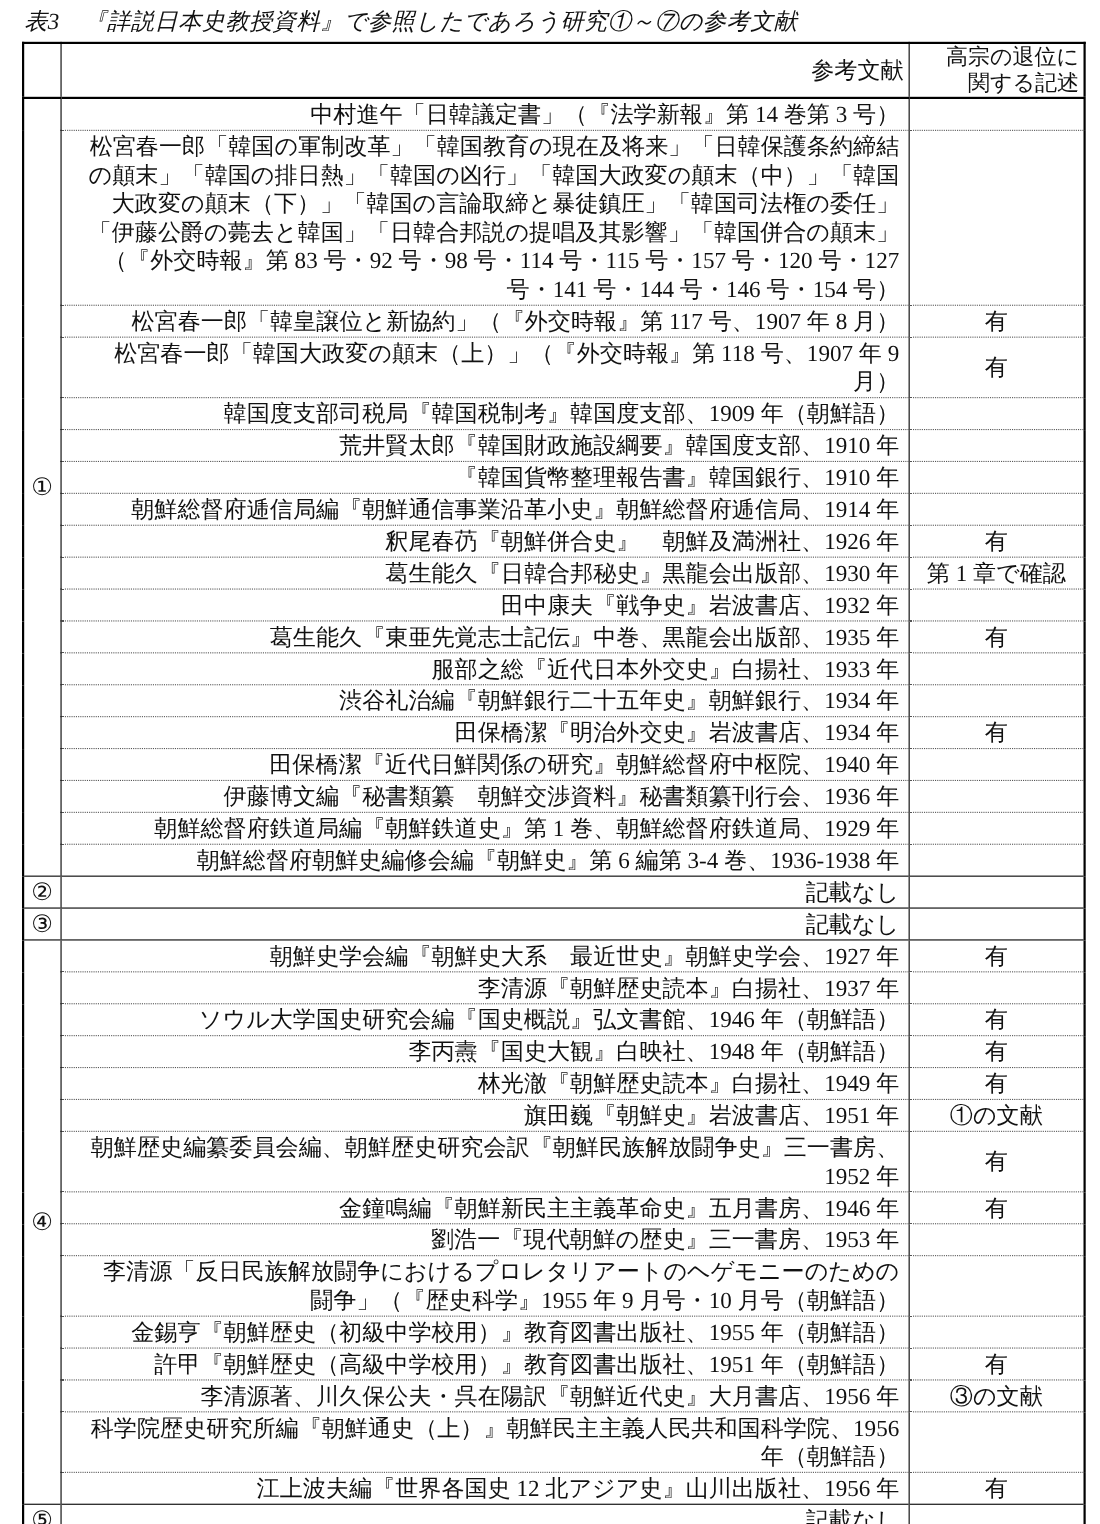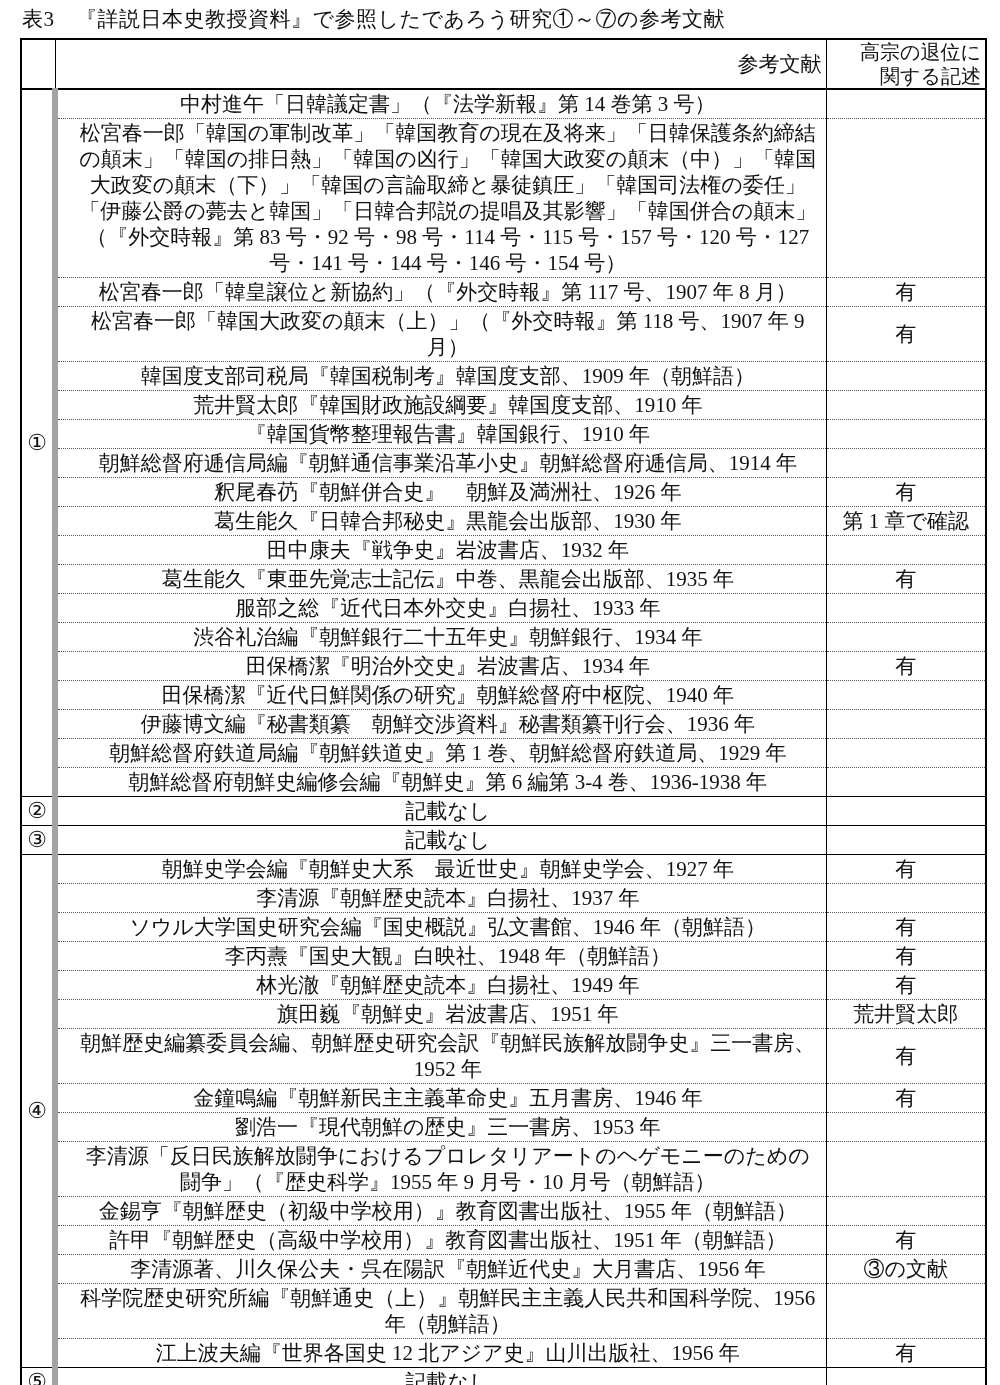--- a/index.html
+++ b/index.html
@@ -16,20 +16,21 @@
   }
   .page {
     padding: 6px 15px 10px 20px;
   }
   .caption {
     font-size: 21px;
     line-height: 26px;
     margin: 0 0 6px 2px;
     letter-spacing: 0.5px;
     white-space: nowrap;
+    font-style: italic;
   }
   table.refs {
     border-collapse: collapse;
     table-layout: fixed;
     width: 965px;
     border: 2px solid #000;
   }
   col.c-num  { width: 34px; }
   col.c-ref  { width: 771px; }
   col.c-note { width: 160px; }
@@ -52,26 +53,26 @@
   thead th.h-note { font-size: 20px; line-height: 24px; margin-left: 30px; }
   td.num {
     border-left: 2px solid #000;
     border-right: 1px solid #000;
     border-top: 1px solid #000;
     text-align: center;
     font-size: 22px;
     padding: 0;
   }
   td.ref {
-    border-left: 6px solid #a3a3a3;
+    border-left: 1px solid #a3a3a3;
     border-right: 1px solid #000;
     border-top: 1px dotted #555;
     padding-left: 20px;
     padding-right: 8px;
-    text-align: center;
+    text-align: right;
   }
   td.note {
     border-right: 2px solid #000;
     border-top: 1px dotted #555;
     text-align: center;
     padding: 1px 2px;
   }
   tr.group-start td.ref,
   tr.group-start td.note {
     border-top: 1px solid #000;
@@ -204,21 +205,21 @@
         <tr class="single">
           <td class="ref">李丙燾『国史大観』白映社、1948 年（朝鮮語）</td>
           <td class="note">有</td>
         </tr>
         <tr class="single">
           <td class="ref">林光澈『朝鮮歴史読本』白揚社、1949 年</td>
           <td class="note">有</td>
         </tr>
         <tr class="single">
           <td class="ref">旗田巍『朝鮮史』岩波書店、1951 年</td>
-          <td class="note">荒井賢太郎</td>
+          <td class="note">①の文献</td>
         </tr>
         <tr class="single">
           <td class="ref">朝鮮歴史編纂委員会編、朝鮮歴史研究会訳『朝鮮民族解放闘争史』三一書房、1952 年</td>
           <td class="note">有</td>
         </tr>
         <tr class="single">
           <td class="ref">金鐘鳴編『朝鮮新民主主義革命史』五月書房、1946 年</td>
           <td class="note">有</td>
         </tr>
         <tr class="single">

